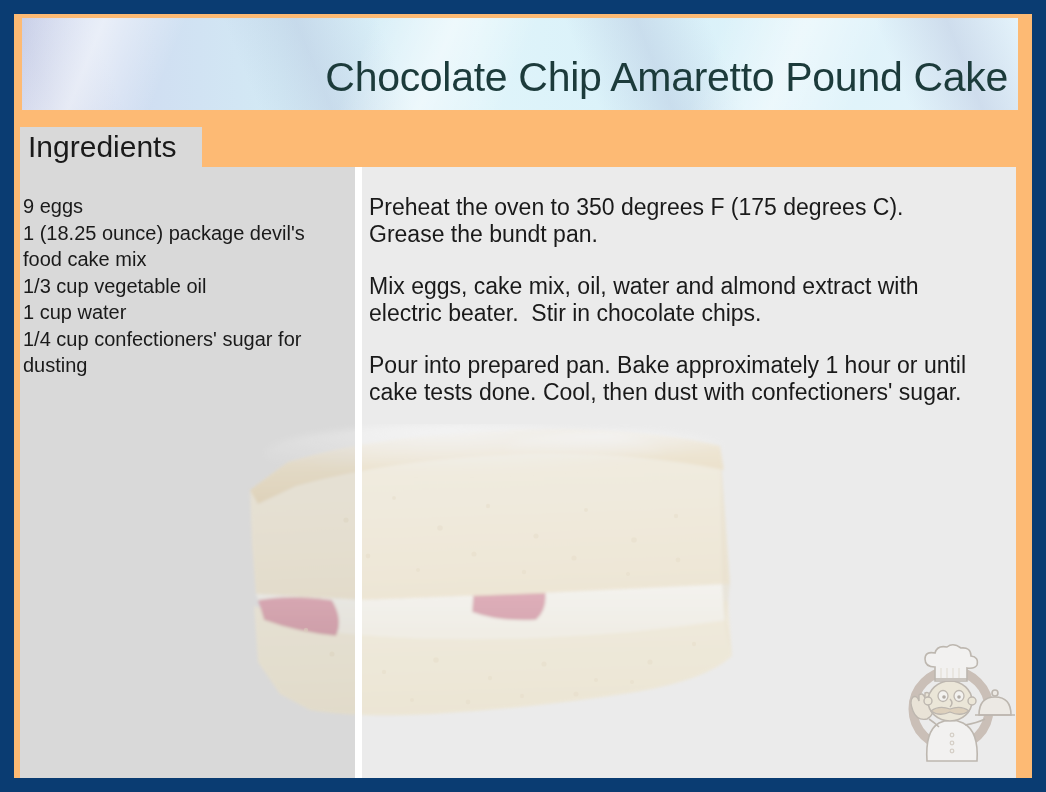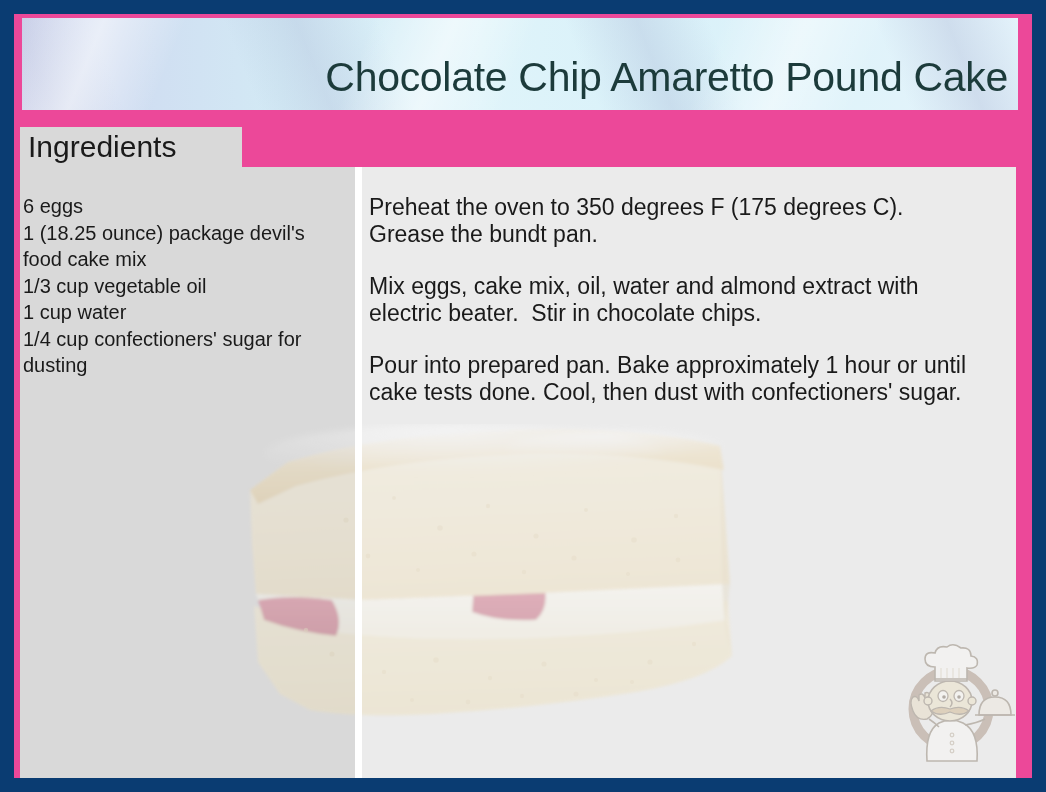--- a/index.html
+++ b/index.html
@@ -6,21 +6,21 @@
   html, body {
     margin: 0;
     padding: 0;
     background: #ffffff;
   }
   #slide {
     position: relative;
     width: 1046px;
     height: 792px;
     overflow: hidden;
-    background: #ec4899;
+    background: #fdba74;
     font-family: "Liberation Sans", sans-serif;
   }
   
   .frame-border {
     position: absolute;
     background: #0a3c72;
     z-index: 40;
   }
   .frame-top    { left: 0;   top: 0;    width: 1046px; height: 14px; }
   .frame-bottom { left: 0;   top: 778px;width: 1046px; height: 14px; }
@@ -79,21 +79,20 @@
   }
 
   
   .panel-body {
     position: absolute;
     z-index: 2;
   }
   .panel-tab {
     position: absolute;
     z-index: 3;
-    padding-left: 40px;
   }
   .tab-label {
     position: absolute;
     color: #1a1a1a;
     white-space: nowrap;
   }
 
   
   #ing-tab  { left: 20px;  top: 127px; width: 182px; height: 40px; background: #d9d9d9; }
   #ing-tab-label { left: 8px; top: 1px; font-size: 30px; line-height: 38px; }
@@ -264,21 +263,21 @@
     </svg>
   </div>
 
   <div class="panel-gap"></div>
 
   <div class="panel-tab" id="ing-tab">
     <span class="tab-label" id="ing-tab-label">Ingredients</span>
   </div>
 
   <div id="ing-list">
-    <div>6 eggs</div>
+    <div>9 eggs</div>
     <div>1 (18.25 ounce) package devil's food cake mix</div>
     <div>1/3 cup vegetable oil</div>
     <div>1 cup water</div>
     <div>1/4 cup confectioners' sugar for dusting</div>
   </div>
 
   <div id="dir-paras">
     <p>Preheat the oven to 350 degrees F (175 degrees C).  Grease the bundt pan.</p>
     <p>Mix eggs, cake mix, oil, water and almond extract with electric beater.  Stir in chocolate chips.</p>
     <p>Pour into prepared pan. Bake approximately 1 hour or until cake tests done. Cool, then dust with confectioners' sugar.</p>

